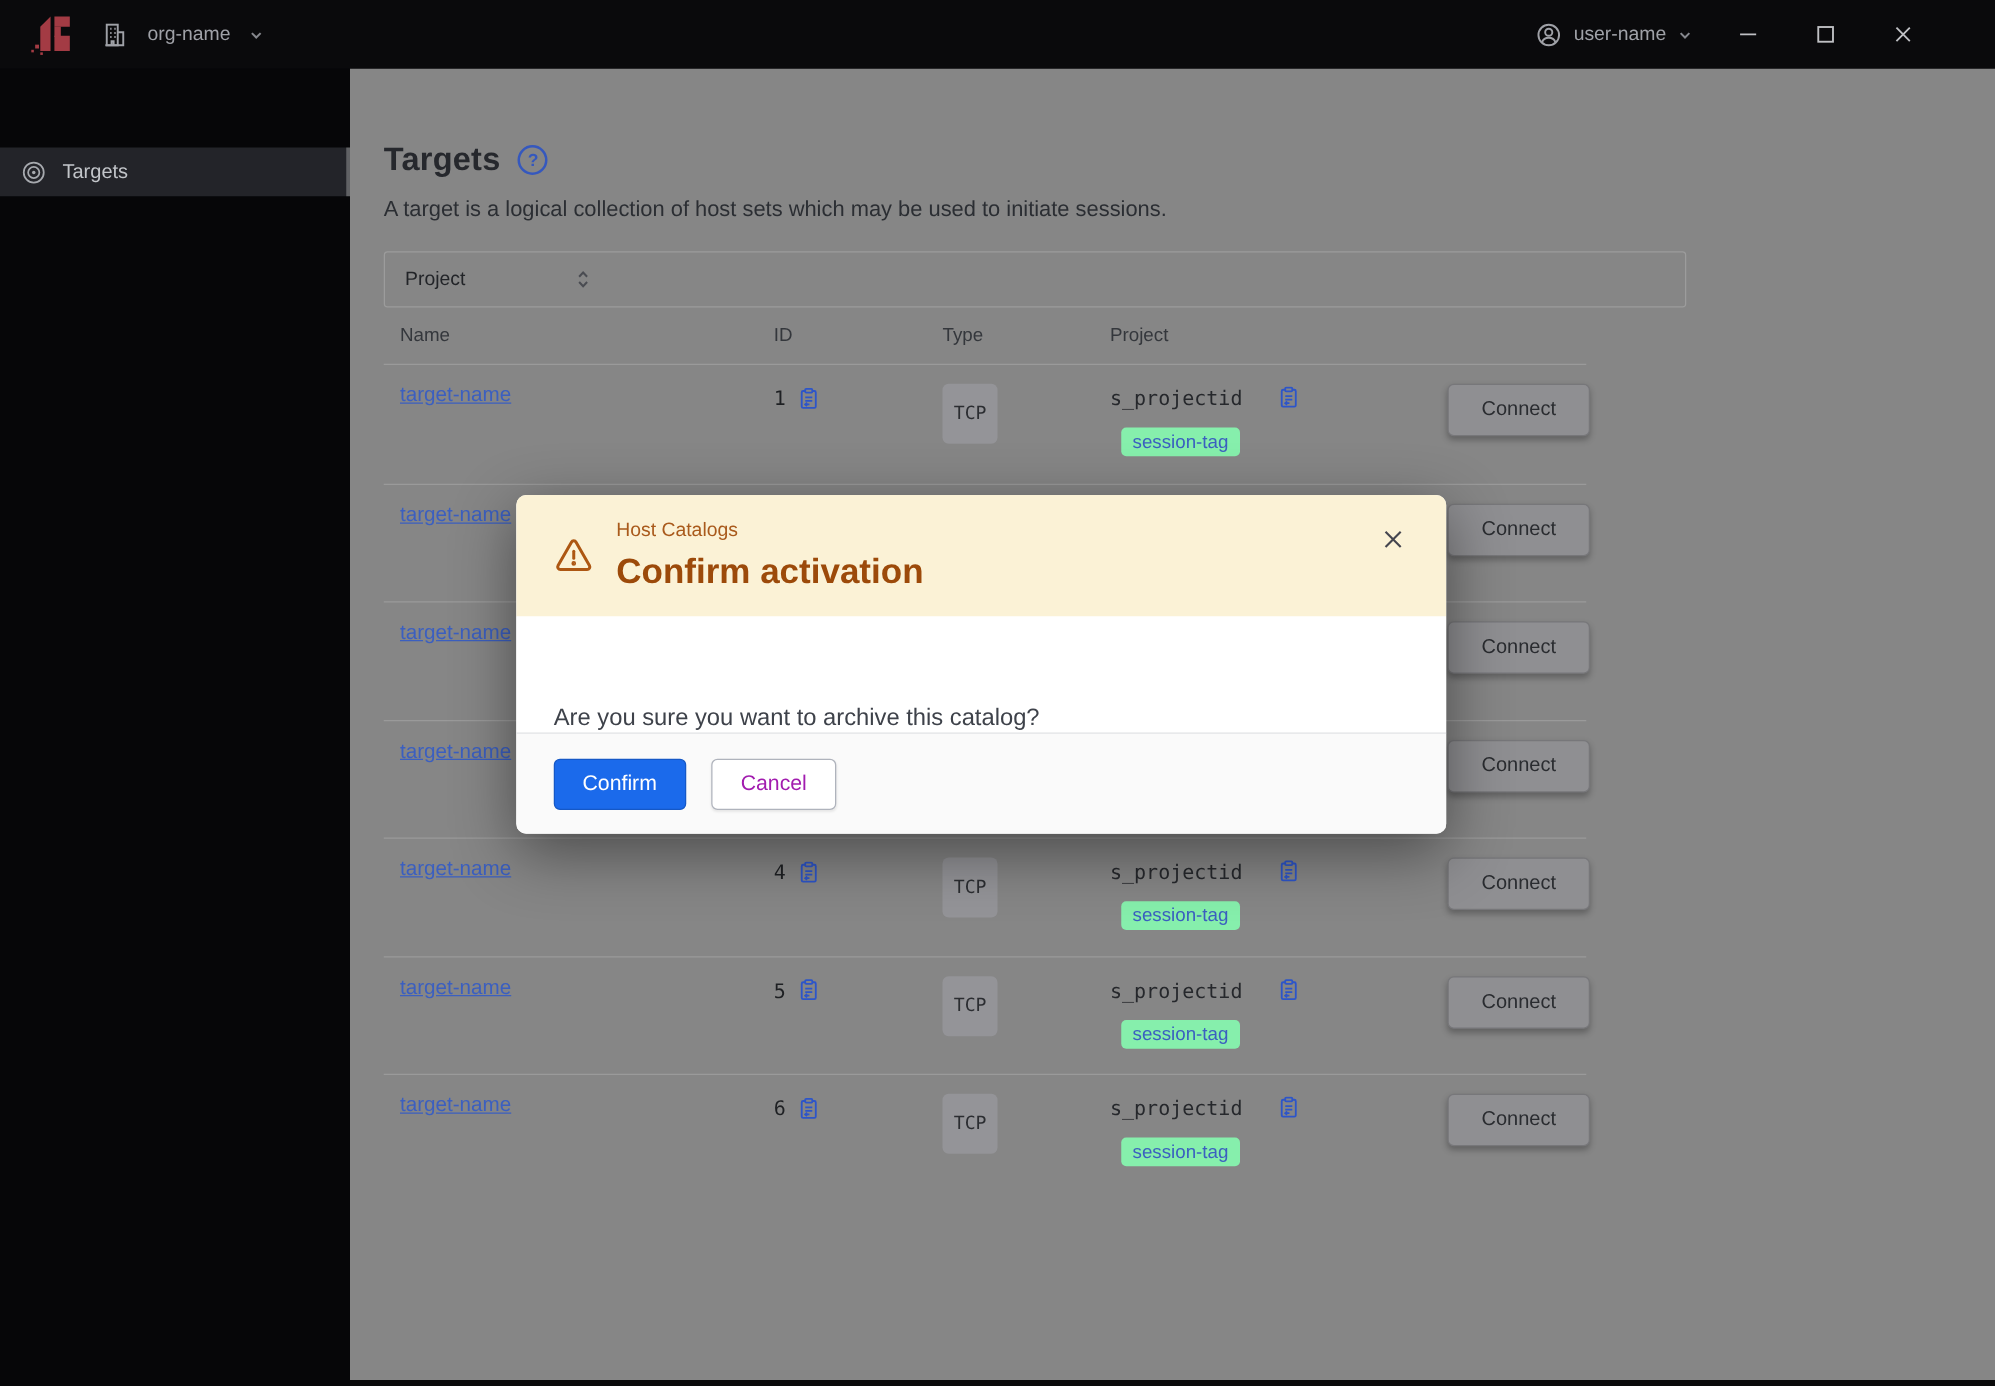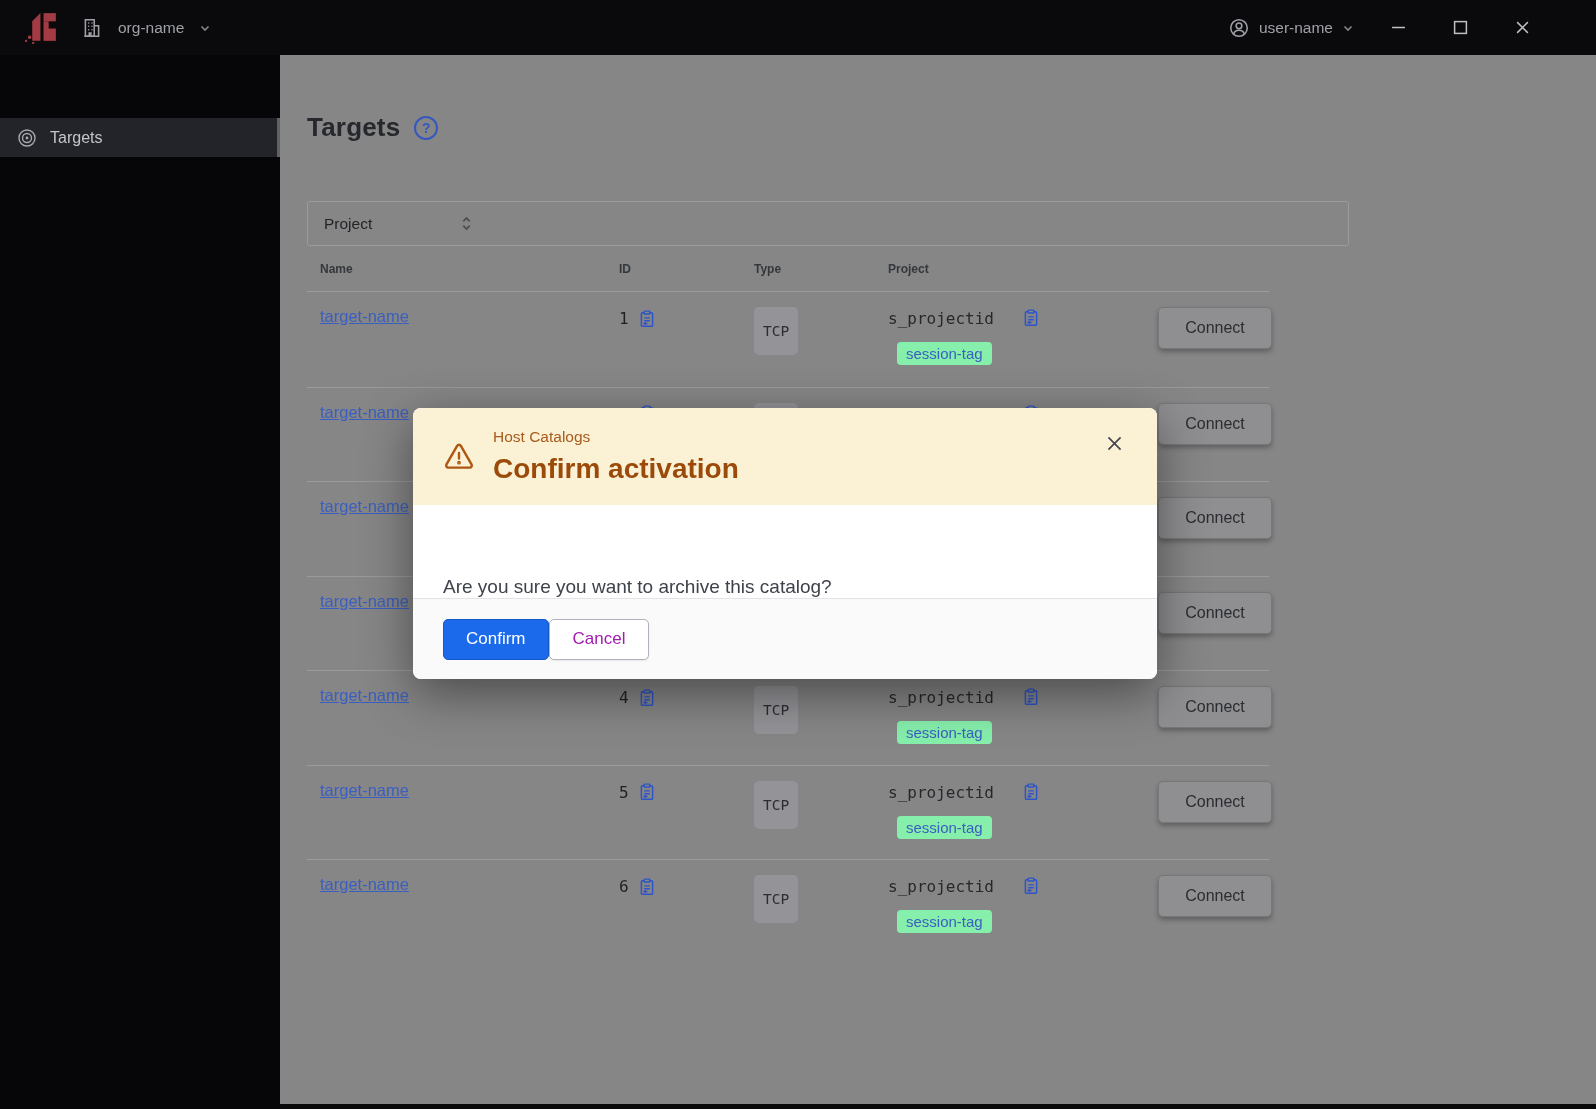--- a/index.html
+++ b/index.html
@@ -39,21 +39,21 @@
   .subtitle { margin-top:14px; font-size:17.5px; color:#2B2E33; }
 
   .filter { position:absolute; left:27px; top:146px; width:1042px; height:45px;
             border:1px solid #9C9C9C; border-radius:3px; display:flex; align-items:center; padding:0 16px; }
   .filter-label { font-size:15.5px; color:#222428; }
   .sort-ic { width:13px; height:17px; margin-left:88px; }
 
   .table { position:absolute; left:27px; top:191px; width:962px; }
   .thead, .trow { display:grid; grid-template-columns:312px 135px 134px 270px 1fr; }
   .thead { height:46px; align-items:center; border-bottom:1px solid #9A9A9A; }
-  .th { font-size:12px; color:#34373C; font-weight:700; }
+  .th { font-size:15px; color:#34373C; font-weight:400; }
   .th:first-child, .cell.name { padding-left:13px; }
   .trow { min-height:94.5px; align-items:start; padding-top:15px; }
   .trow + .trow { border-top:1px solid #9A9A9A; }
   a.tlink { color:#3B5FC0; font-size:16.5px; font-weight:500; text-decoration:underline; cursor:pointer; }
   .cell.id { display:flex; align-items:center; gap:9px; padding-top:2px; }
   .idnum { font-family:"DejaVu Sans Mono","Liberation Mono",monospace; font-size:16px; color:#1E2023; }
   .copy-ic { width:18px; height:18px; color:#2D55C9; cursor:pointer; display:inline-block; }
   .badge { display:inline-block; background:#949498; border-radius:5px; padding:16px 9px;
            font-family:"DejaVu Sans Mono","Liberation Mono",monospace; font-size:14.5px; color:#2B2D31; }
   .cell.project .pline { display:flex; gap:28px; padding-top:2px; }
@@ -61,33 +61,33 @@
   .tag { display:inline-block; margin:14px 0 0 9px; background:#86efac; border-radius:4px;
          padding:3px 9px; font-size:15px; color:#3B5FC0; cursor:pointer; }
   .cell.action { display:flex; justify-content:flex-end; }
   .connect-btn { width:114px; height:42px; background:#8F8F92; border:1px solid #77777A; border-radius:5px;
                  font-size:16px; color:#2A2C30; box-shadow:0 3px 5px rgba(0,0,0,0.28); cursor:pointer;
                  font-family:inherit; }
 
   .bottom-strip { position:absolute; left:0; right:0; bottom:0; height:5px; background:#0A0A0B; }
 
   
-  .modal { position:absolute; left:413px; top:408px; width:744px; height:271px; border-radius:8px;
+  .modal { position:absolute; left:413px; top:396px; width:744px; height:271px; border-radius:8px;
            overflow:hidden; background:#fff; box-shadow:0 14px 50px rgba(0,0,0,0.45); }
   .modal-header { position:relative; height:97px; background:#FBF2D6; display:flex; align-items:center;
                   padding:0 30px; gap:18px; }
   .warn-ic { width:32px; height:32px; flex:0 0 auto; }
   .m-eyebrow { font-size:15.5px; color:#A95A1C; margin-bottom:7px; }
   .m-title { font-size:28px; font-weight:700; color:#9C4A0A; }
   .m-close { position:absolute; right:32px; top:24px; width:22px; height:22px; color:#45464F;
              display:flex; align-items:center; justify-content:center; cursor:pointer; background:none; border:none; }
   .modal-body { height:93px; background:#fff; display:flex; align-items:flex-end; padding:0 30px; }
   .m-msg { font-size:19px; color:#3E424A; }
   .modal-footer { height:81px; background:#FAFAFA; border-top:1px solid #E2E3E6;
-                  display:flex; align-items:center; padding:0 30px; }
+                  display:flex; align-items:center; gap:20px; padding:0 30px; }
   .btn-primary { height:41px; padding:0 22px; background:#1B6AEB; border:1px solid #1558C7; border-radius:5px;
                  color:#fff; font-size:17px; font-weight:500; cursor:pointer; font-family:inherit; }
   .btn-secondary { height:41px; padding:0 23px; background:#fff; border:1px solid #AFB3BC; border-radius:5px;
                    color:#a21caf; font-size:17px; cursor:pointer; box-shadow:0 1px 2px rgba(0,0,0,0.08); font-family:inherit; }
 </style>
 </head>
 <body>
 
 <div class="window">
 
@@ -159,20 +159,21 @@
       </div>
     </div>
   </div>
 
   <div class="main">
     <div class="page-head">
       <div class="title-row">
         <h1>Targets</h1>
         <div class="help-ic">?</div>
       </div>
+      <div class="subtitle">A target is a logical collection of host sets which may be used to initiate sessions.</div>
     </div>
 
     <div class="filter">
       <span class="filter-label">Project</span>
       <svg class="sort-ic" viewBox="0 0 12 16" fill="none" stroke="#4A4C52" stroke-width="1.5">
         <path d="M3 6 L6 2.8 L9 6"></path>
           <path d="M3 10 L6 13.2 L9 10"></path>
       </svg>
     </div>
 

